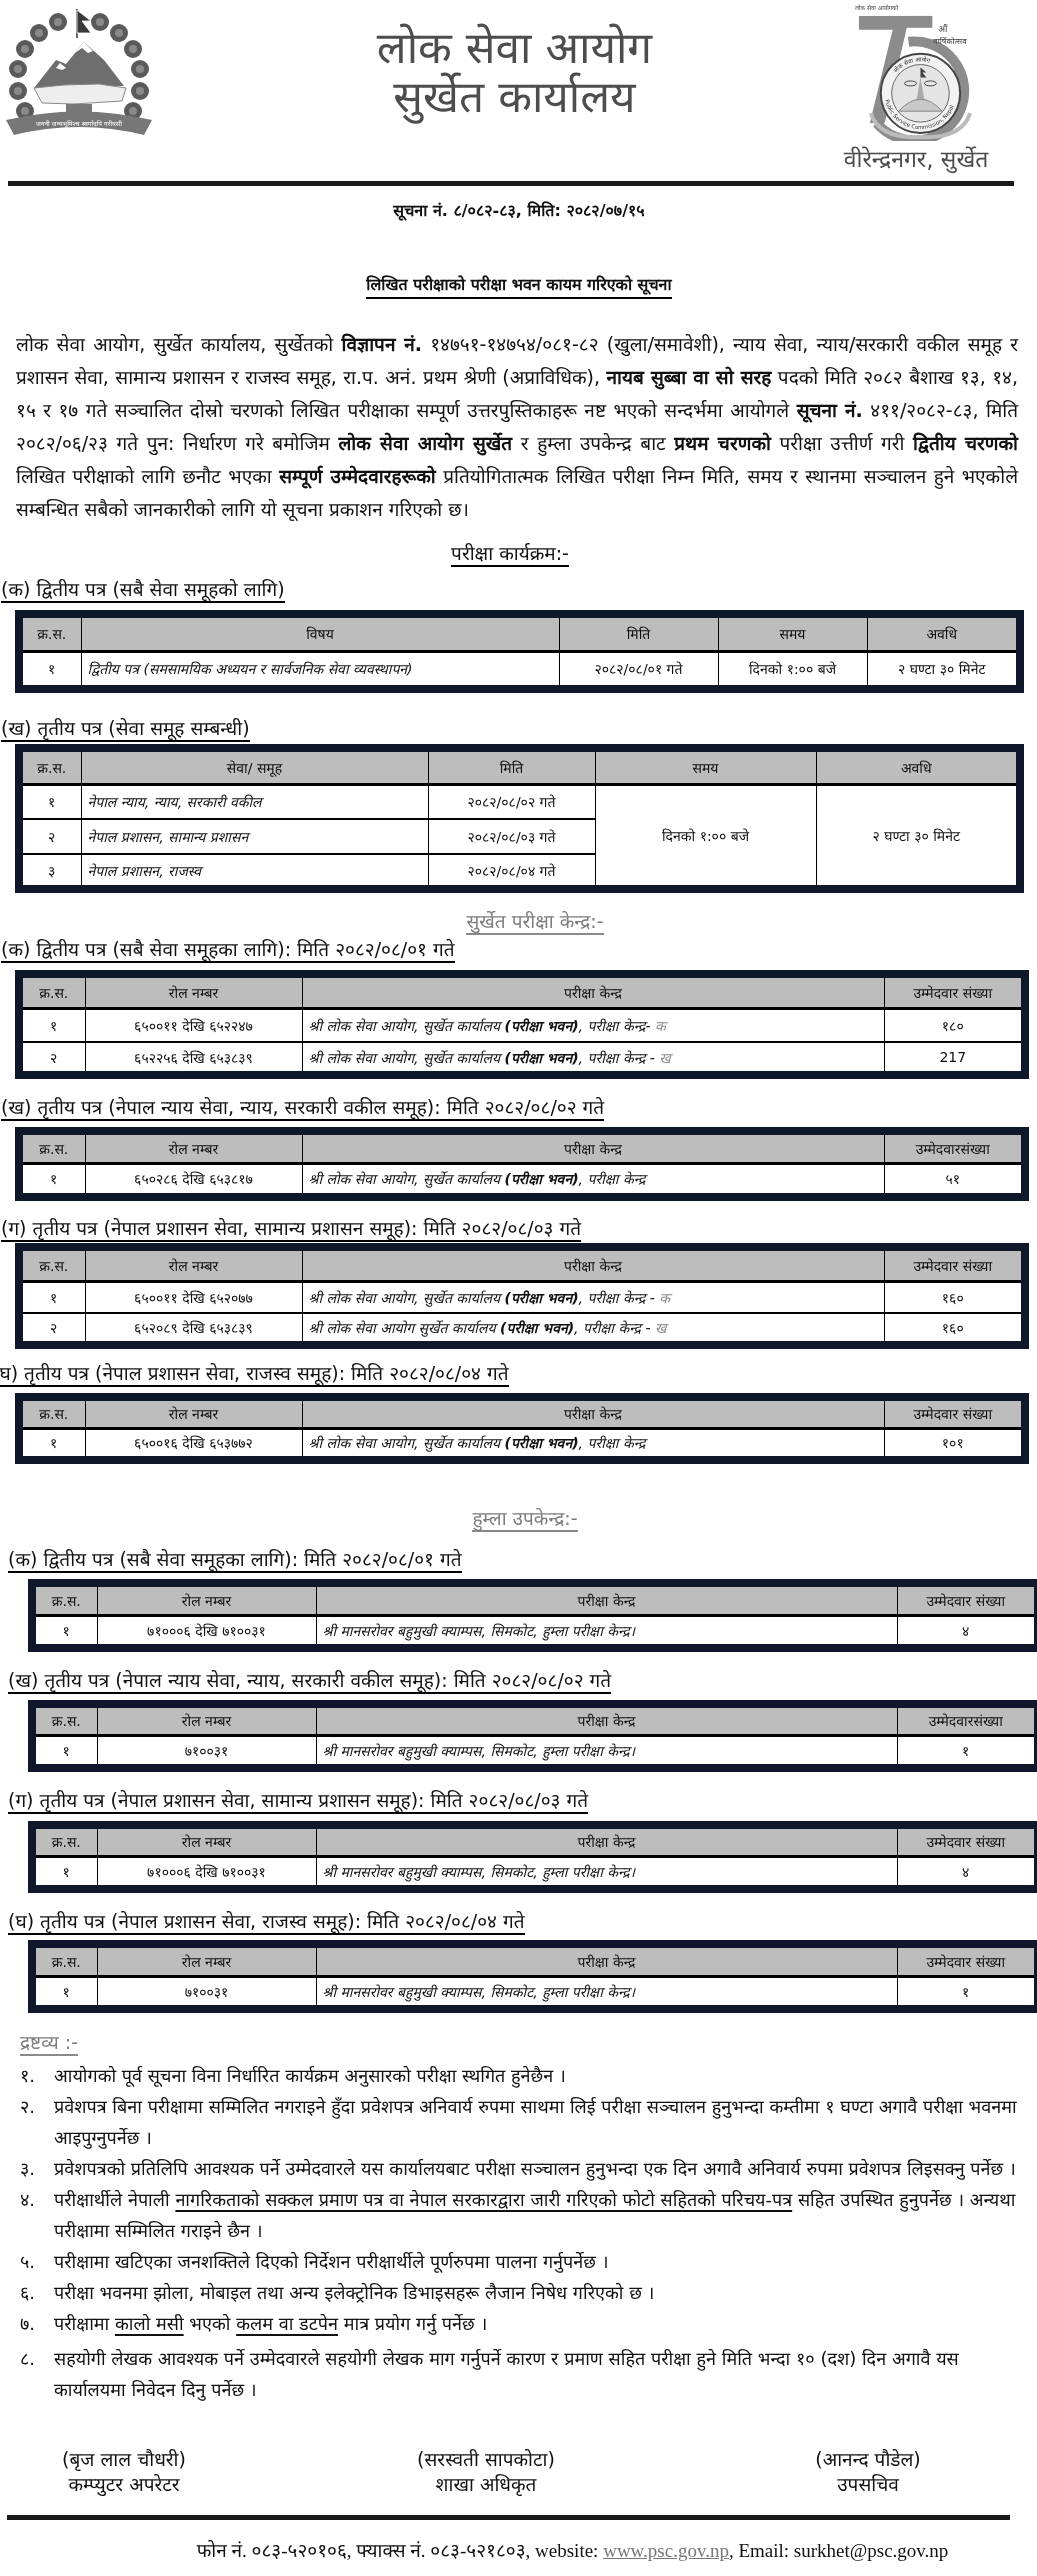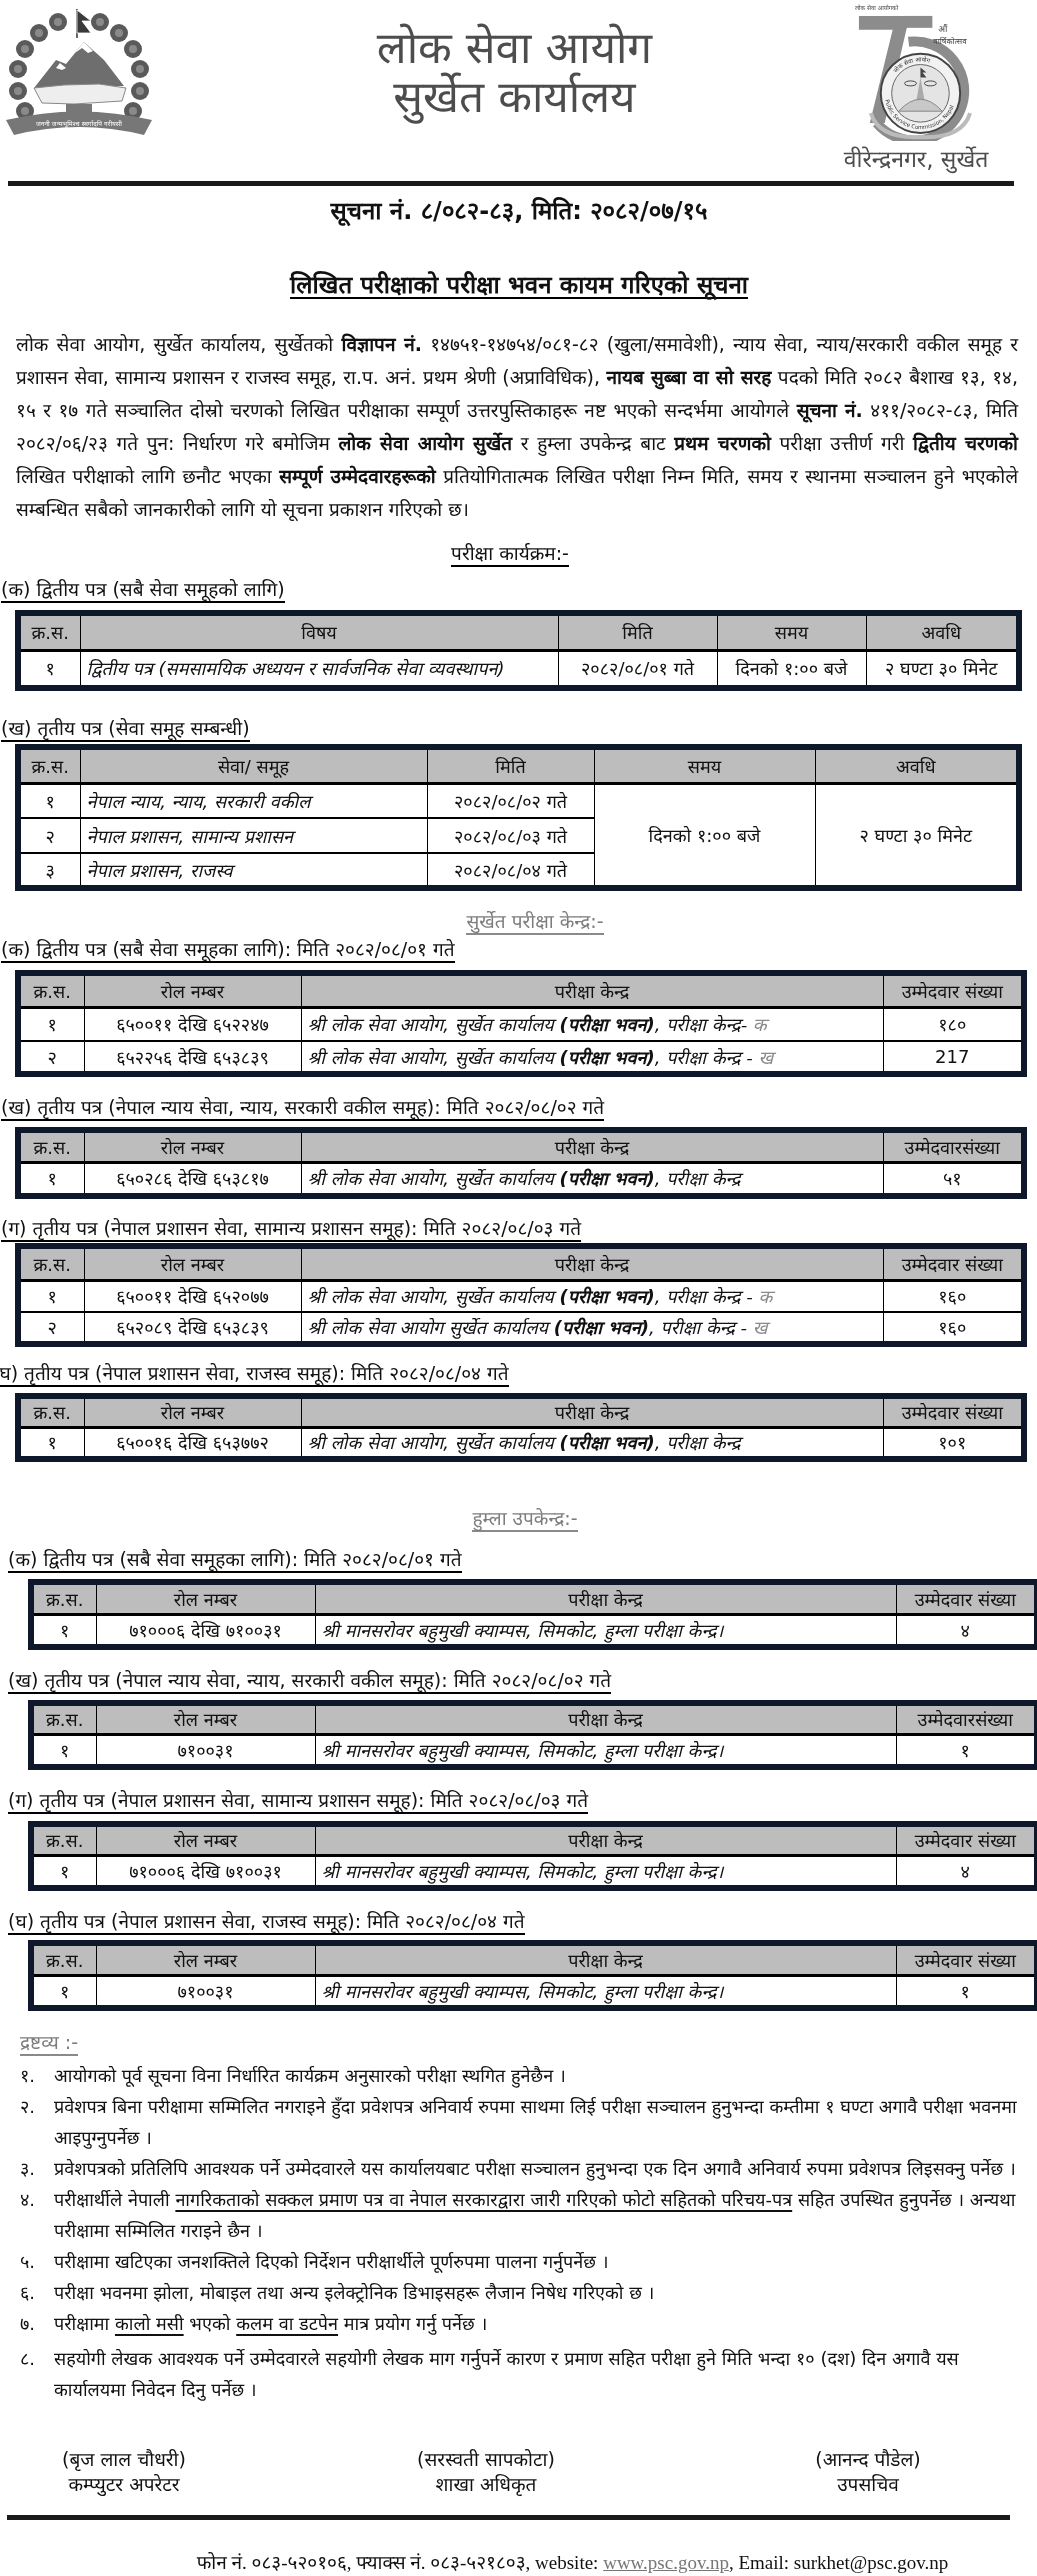--- a/index.html
+++ b/index.html
@@ -2,39 +2,39 @@
 <html><head>
 <meta charset="utf-8">
 <style>
 html,body{margin:0;padding:0;background:#ffffff;}
 #page{position:relative;width:1038px;height:2576px;overflow:hidden;background:#ffffff;color:#111111;font-family:"DejaVu Sans",sans-serif;}
 .abs{position:absolute;}
 .hdr-title{left:178px;width:673px;text-align:center;font-size:44px;line-height:55px;color:#4d4d4d;white-space:nowrap;}
 .hdr-sub{left:178px;width:673px;text-align:center;font-size:28px;line-height:34px;color:#4d4d4d;white-space:nowrap;}
 .loc{left:822px;width:188px;text-align:center;font-size:23px;line-height:30px;color:#4d4d4d;white-space:nowrap;}
 .rule{background:#1a1a1a;}
-.nline{left:0;width:1038px;text-align:center;font-size:24px;line-height:28px;font-weight:bold;white-space:nowrap;}
+.nline{left:0;width:1038px;text-align:center;font-size:16px;line-height:28px;font-weight:bold;white-space:nowrap;}
 .ul{display:inline-block;line-height:24px;border-bottom:2px solid #000;}
 .ul.g{border-bottom-color:#8a8a8a;}
 .para{left:16px;width:1002px;font-size:19px;line-height:33px;text-align:justify;}
 .h{font-size:19px;line-height:28px;white-space:nowrap;}
 .sec-title{left:16px;width:1038px;text-align:center;font-size:19px;line-height:28px;white-space:nowrap;}
 .gray{color:#7d7d7d;}
-table.t{position:absolute;border-collapse:collapse;table-layout:fixed;font-size:18px;border:6px solid #0f172a;}
+table.t{position:absolute;border-collapse:collapse;table-layout:fixed;font-size:14px;border:8px solid #0f172a;}
 .t th,.t td{border-left:1px solid #000;border-right:1px solid #000;border-top:2px solid #000;border-bottom:2px solid #000;padding:0 6px;white-space:nowrap;overflow:hidden;text-align:center;vertical-align:middle;}
 .t th{background:#bdbdbd;font-weight:normal;border-bottom:3px solid #000;}
 .t td.l{text-align:left;font-style:italic;}
 .t .tag{color:#8a8a8a;}
 .notes{left:20px;width:1000px;font-size:18px;line-height:31px;}
 .note{display:flex;}
 .note .num{width:34px;flex:none;}
 .note .txt{flex:1;}
 .u{text-decoration:underline;text-decoration-thickness:2px;text-underline-offset:4px;}
 .sig{width:238px;text-align:center;font-size:19px;line-height:25px;white-space:nowrap;}
-.footer{left:107px;width:931px;text-align:center;font-family:"Liberation Serif",serif;font-size:19px;line-height:28px;white-space:nowrap;margin-top:12px;}
+.footer{left:107px;width:931px;text-align:center;font-family:"Liberation Serif",serif;font-size:19px;line-height:28px;white-space:nowrap;}
 .footer .link{color:#777777;text-decoration:underline;}
 </style>
 </head>
 <body>
 
 <div id="page">
 
   <svg class="abs" style="left:4px;top:8px" width="150" height="135" viewBox="0 0 150 135">
     <g>
       <circle cx="54" cy="14" r="9" fill="#5a5a5a"></circle>

